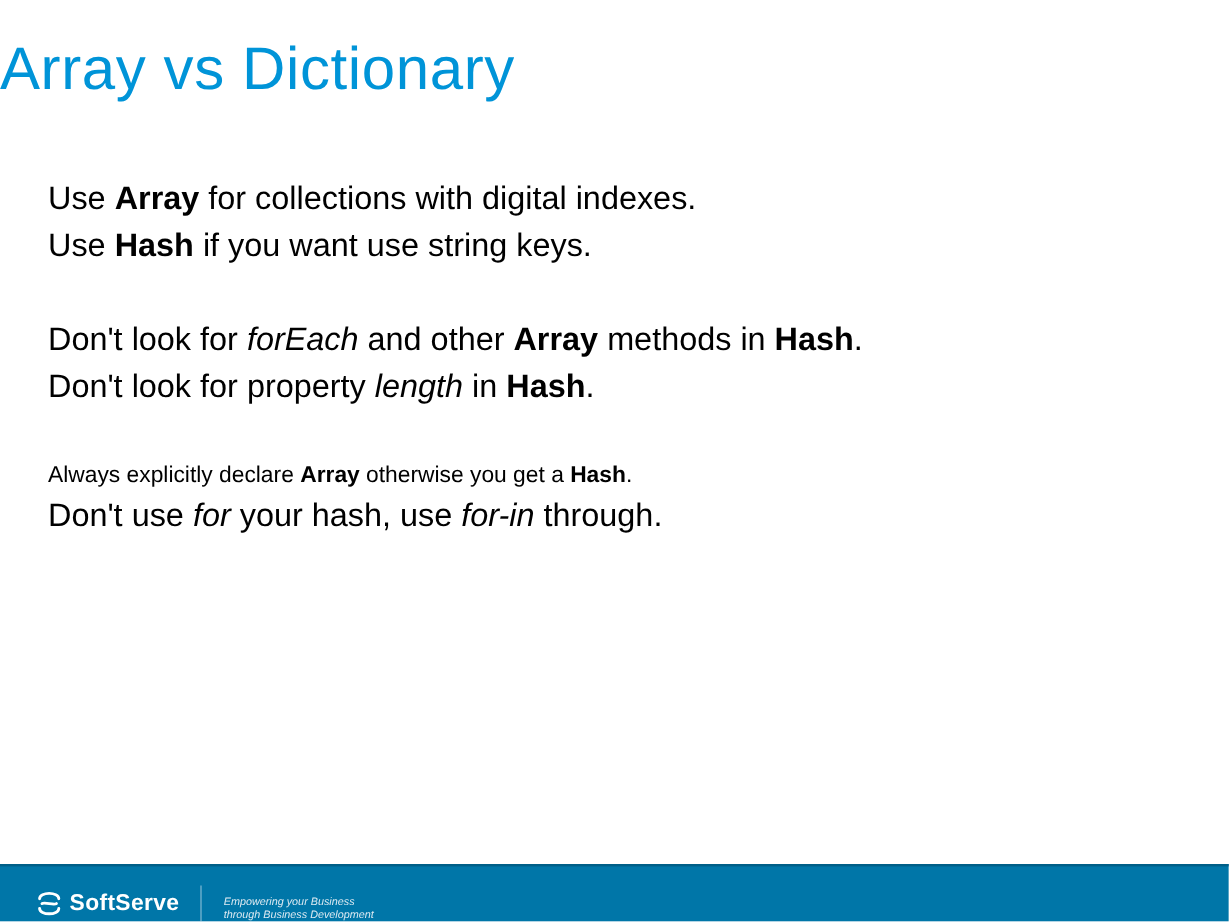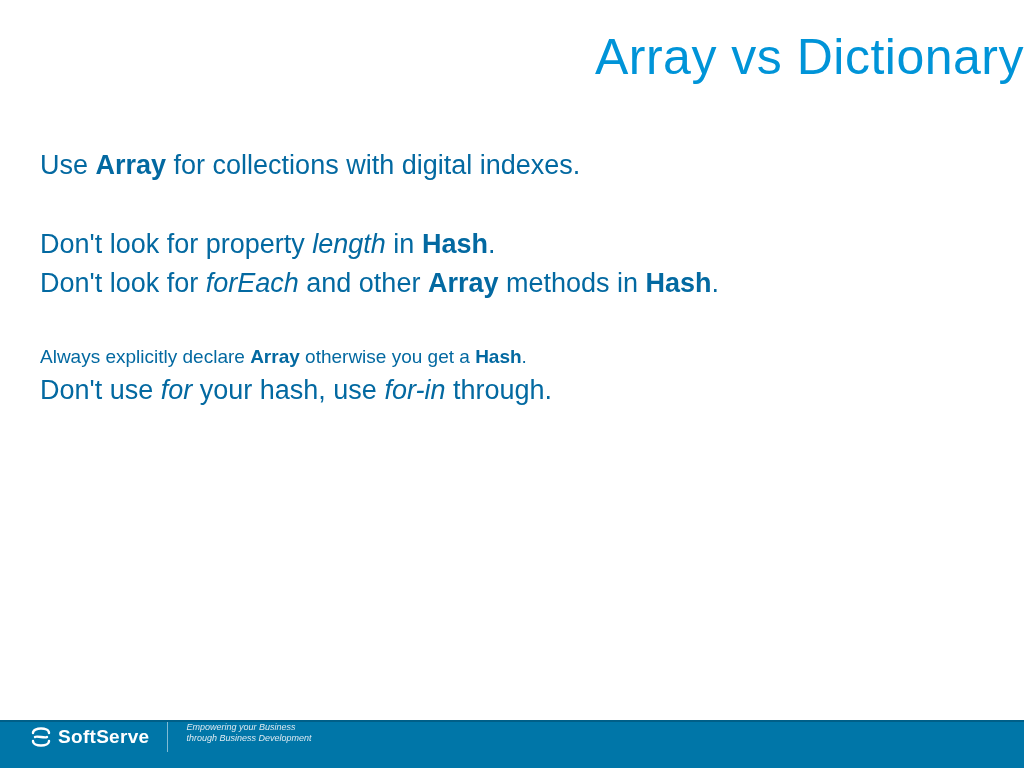--- a/index.html
+++ b/index.html
@@ -1,43 +1,43 @@
 <!DOCTYPE html>
 <html><head>
 <meta charset="utf-8">
 <style>
   * { margin: 0; padding: 0; box-sizing: border-box; }
   html, body { width: 1024px; height: 768px; overflow: hidden; font-family: "Segoe UI", Arial, sans-serif; background: #fff; }
   .slide { width: 1024px; height: 768px; position: relative; }
   .title {
-    text-align: right;
+    text-align: left;
     color: #0094d8;
     font-weight: 300;
     font-size: 50px;
     padding-top: 28px;
     letter-spacing: 0.5px;
   }
   .content {
-    color: #0369a1;
+    color: #000000;
     padding: 60px 40px 0 40px;
     font-size: 27px;
     line-height: 1.45;
   }
   .content p { margin: 0; }
   .gap { height: 40px; }
   .gap-sm { height: 36px; }
   .sm { font-size: 19px; }
   .footer {
     position: absolute;
     left: 0; right: 0; bottom: 0;
     height: 48px;
     background: #0076a8;
     border-top: 2px solid #005f88;
     display: flex;
-    align-items: flex-start;
+    align-items: flex-end;
     padding-left: 30px;
     color: #fff;
   }
   .logo {
     display: flex;
     align-items: center;
     gap: 6px;
     padding-right: 18px;
     border-right: 1px solid rgba(255,255,255,0.5);
     height: 30px;
@@ -58,28 +58,31 @@
 
 <div class="slide">
 
   <h1 class="title">Array vs Dictionary</h1>
 
   <div class="content">
 
     <p>
       <span>Use </span><b>Array</b><span> for collections with digital indexes.</span>
     </p>
+    <p>
+      <span>Use </span><b>Hash</b><span> if you want use string keys.</span>
+    </p>
 
     <div class="gap"></div>
 
     <p>
-      <span>Don't look for property </span><i>length</i><span> in </span><b>Hash</b><span>.</span>
+      <span>Don't look for </span><i>forEach</i><span> and other </span><b>Array</b><span> methods in </span><b>Hash</b><span>.</span>
     </p>
     <p>
-      <span>Don't look for </span><i>forEach</i><span> and other </span><b>Array</b><span> methods in </span><b>Hash</b><span>.</span>
+      <span>Don't look for property </span><i>length</i><span> in </span><b>Hash</b><span>.</span>
     </p>
 
     <div class="gap"></div>
 
     <p class="sm">
       <span>Always explicitly declare </span><b>Array</b><span> otherwise you get a </span><b>Hash</b><span>.</span>
     </p>
     <p>
       <span>Don't use </span><i>for</i><span> your hash, use </span><i>for-in</i><span> through.</span>
     </p>

